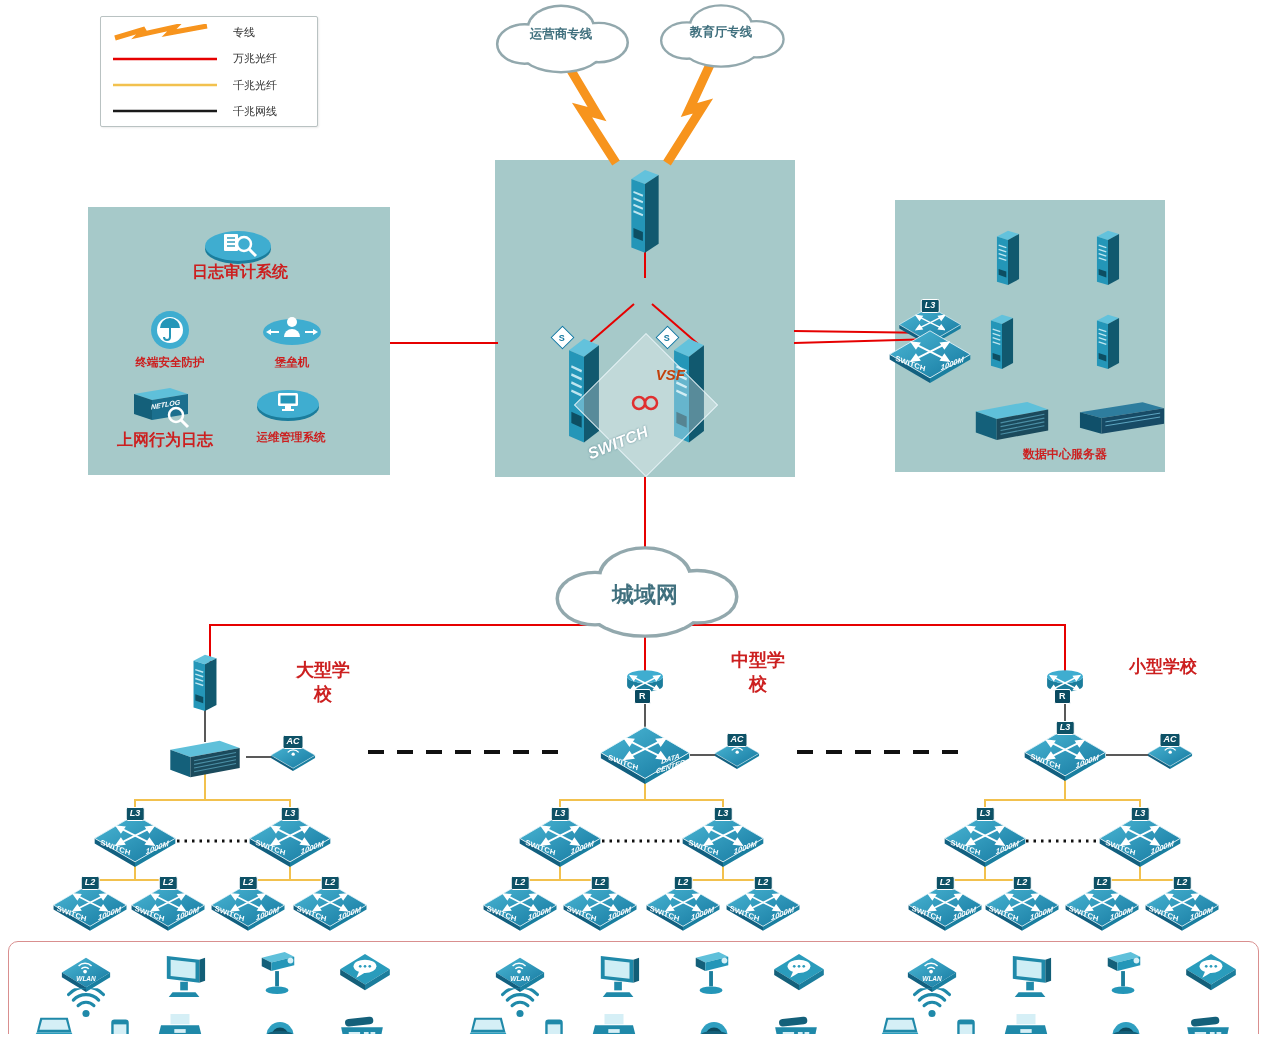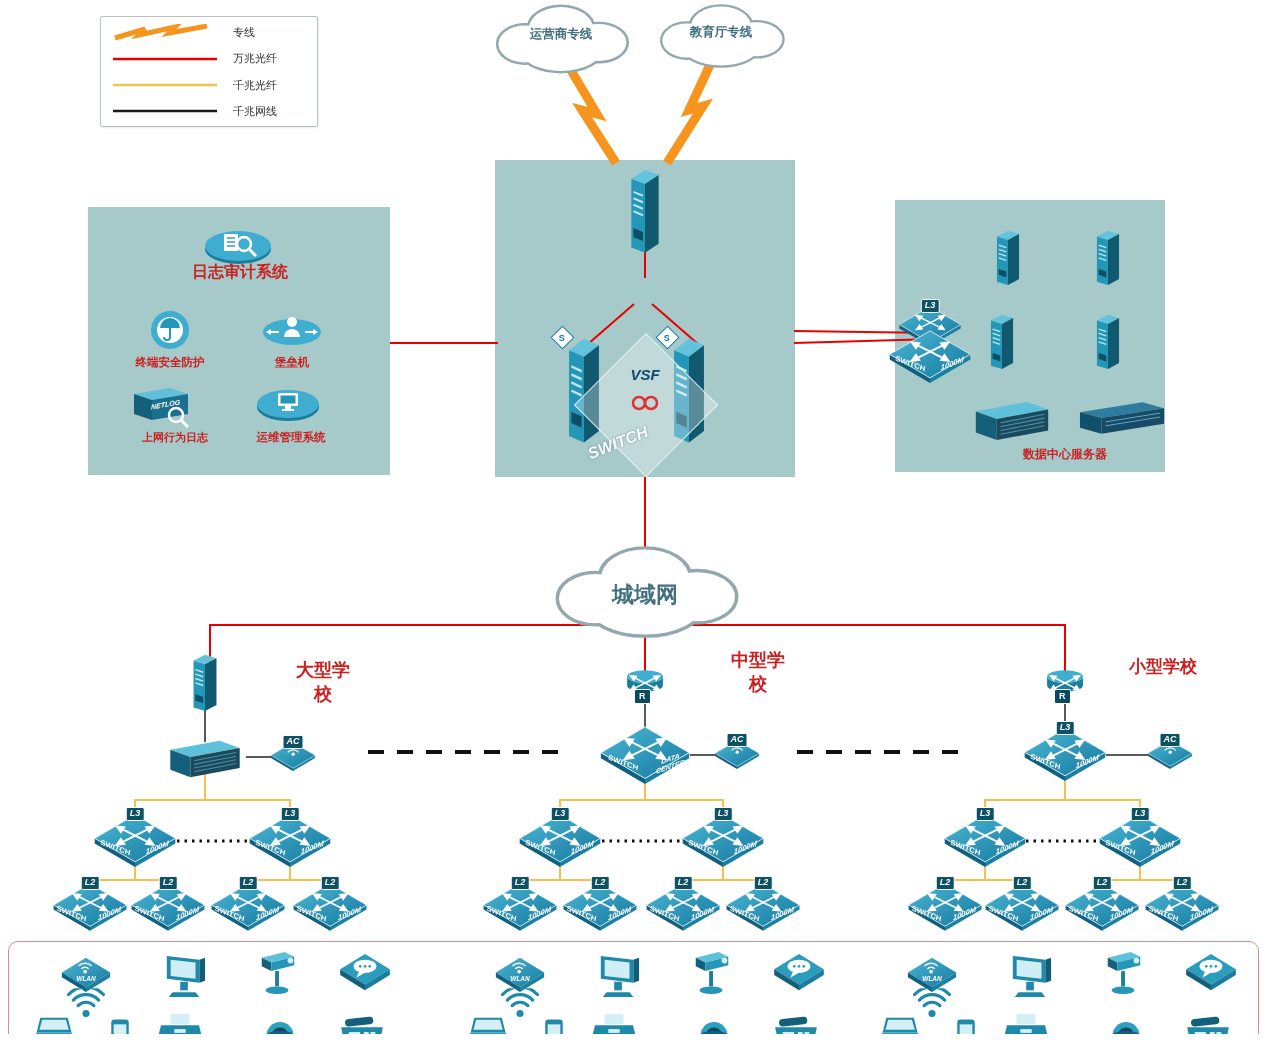--- a/index.html
+++ b/index.html
@@ -23,21 +23,21 @@
   .fr2{position:absolute;right:2%;top:50%;width:40%;color:#fff;font-weight:bold;font-style:italic;font-size:7px;line-height:1.1;text-align:center;transform:skewY(-18deg)}
   .acg{position:absolute;left:30%;top:10%;width:40%}
   .sdia{position:absolute;left:-7px;top:-5px;width:15px;height:15px;background:#fff;border:1.5px solid #1579a0;transform:rotate(45deg);display:flex;align-items:center;justify-content:center}
   .sdia em{transform:rotate(-45deg);font-style:normal;font-weight:bold;font-size:9px;color:#1579a0}
   .rbadge{position:absolute;background:#0a4a60;border:1px solid #fff;color:#fff;font-weight:bold;font-size:9px;line-height:1.4;padding:0 4px;border-radius:2px}
   .wlan{position:absolute;left:0;right:0;top:56%;text-align:center;color:#fff;font-weight:bold;font-style:italic;font-size:6.5px}
   .netlog-text{position:absolute;left:34%;top:40%;color:#fff;font-weight:bold;font-style:italic;font-size:7px;transform:skewY(-10deg)}
   .ips-label{position:absolute;left:14%;top:72%;color:#111;font-weight:bold;font-style:italic;font-size:9.5px}
   .vsf-diamond{position:absolute;left:595px;top:354px;width:100px;height:100px;transform:rotate(45deg);
                background:rgba(255,255,255,.30);border:1.5px solid rgba(235,246,250,.85);pointer-events:none}
-  .vsf-text{position:absolute;left:605px;top:366px;width:80px;text-align:center;color:#0c4a6e;font-weight:bold;font-style:italic;font-size:15px}
+  .vsf-text{position:absolute;left:605px;top:366px;width:80px;text-align:right;color:#c2410c;font-weight:bold;font-style:italic;font-size:15px}
   .switch-word{position:absolute;left:556px;top:434px;width:124px;text-align:center;color:#fff;font-weight:bold;font-style:italic;font-size:16px;transform:rotate(-22deg);text-shadow:0 0 2px rgba(20,80,100,.6)}
   .title-main{position:absolute;left:495px;top:481px;width:300px;text-align:center;color:#3f6d7a;font-weight:bold;font-size:21px;letter-spacing:3px}
   
   .legend{position:absolute;left:100px;top:16px;width:198px;height:100px;background:#fff;border:1px solid #b9c2c2;border-radius:2px;
           box-shadow:1px 1px 2px rgba(0,0,0,.08);padding:5px 8px 4px 10px;display:flex;flex-direction:column;justify-content:space-between}
   .lg-row{display:flex;align-items:center;gap:10px;height:21px}
   .lg-row svg{flex:0 0 112px}
   .lg-row span{font-size:11px;color:#333}
   .endpoint-zone{position:absolute;left:8px;top:941px;width:1249px;height:106px;border:1.5px solid #d98f8f;border-radius:10px;background:#fff}
   .dev-group{position:absolute;top:941px;width:360px;height:112px}
@@ -381,21 +381,21 @@
   <div class="ic" style="left:128px;top:382px;width:68px;height:48px">
     <svg viewBox="0 0 68 48">
       <polygon points="6,12 42,6 60,12 24,18" fill="#5fc0da"></polygon>
       <polygon points="6,12 24,18 24,38 6,32" fill="#14607a"></polygon>
       <polygon points="24,18 60,12 60,32 24,38" fill="#1b6f8e"></polygon>
       <circle cx="48" cy="33" r="7" fill="none" stroke="#fff" stroke-width="2.5"></circle>
       <line x1="53" y1="38" x2="60" y2="45" stroke="#fff" stroke-width="3"></line>
     </svg>
     <span class="netlog-text">NETLOG</span>
   </div>
-  <div class="lbl" style="left:110px;top:430px;width:130px;font-size:11px">上网行为日志</div>
+  <div class="lbl" style="left:100px;top:430px;width:130px;font-size:16px">上网行为日志</div>
 
   <div class="ic" style="left:254px;top:382px;width:68px;height:42px">
     <svg viewBox="0 0 68 42">
       <ellipse cx="34" cy="25" rx="31" ry="14" fill="#1b7d9c"></ellipse>
       <ellipse cx="34" cy="22" rx="31" ry="14" fill="#3fadd0"></ellipse>
       <rect x="24" y="11" width="20" height="13" rx="1.5" fill="#fff"></rect>
       <rect x="26.5" y="13.5" width="15" height="8" fill="#2496b8"></rect>
       <rect x="31" y="24" width="6" height="3" fill="#fff"></rect>
       <rect x="28" y="27" width="12" height="2" fill="#fff"></rect>
     </svg>

